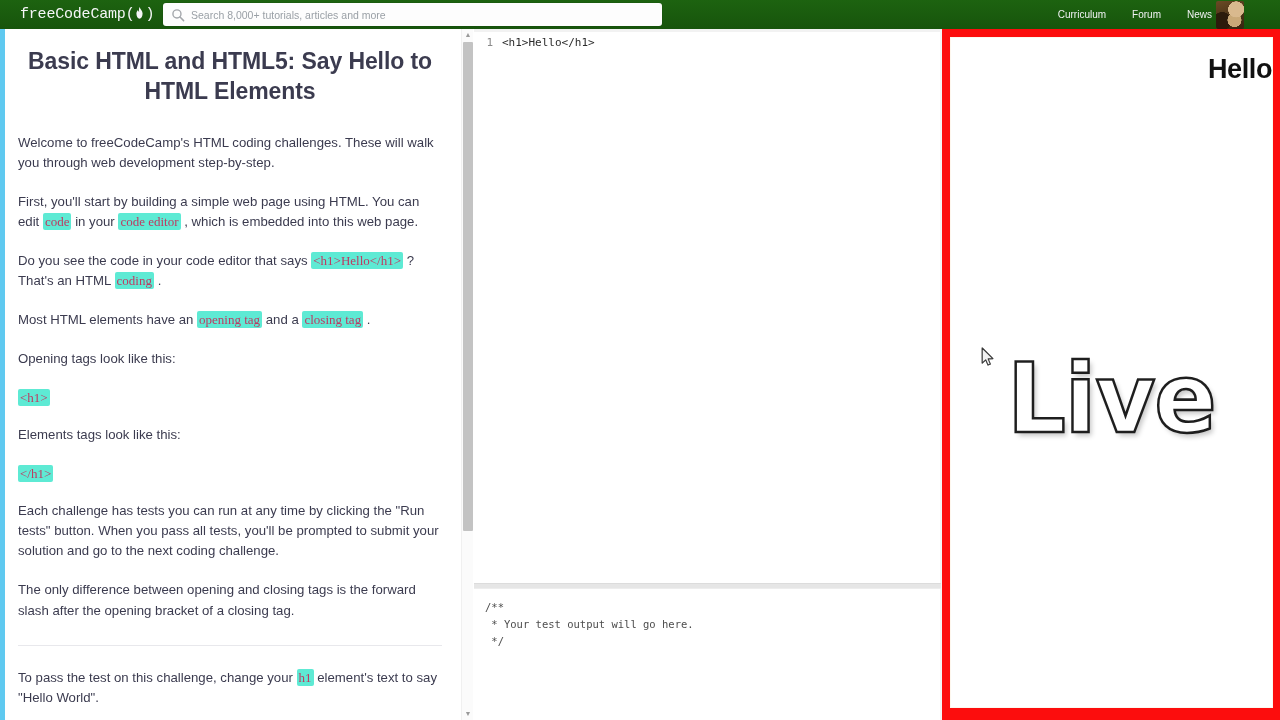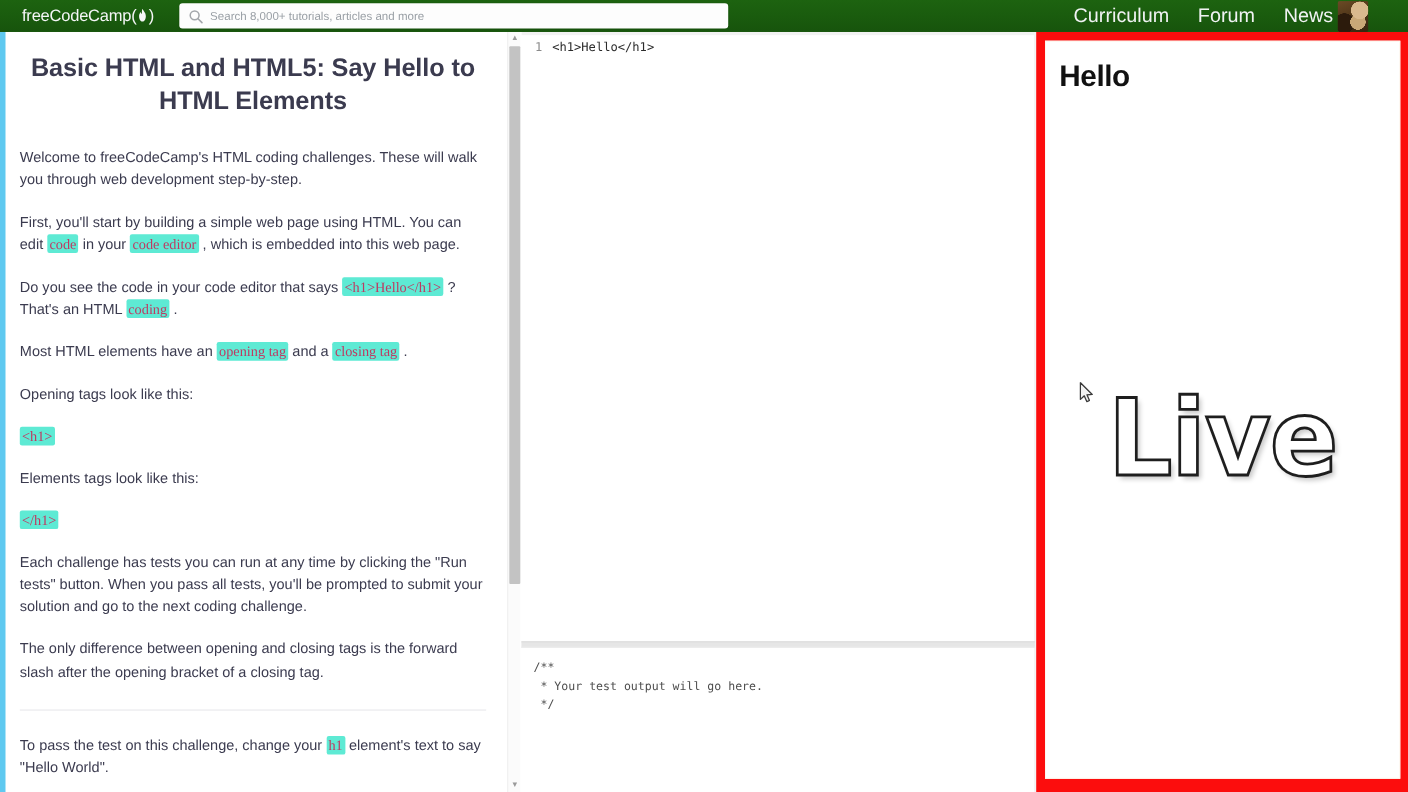--- a/index.html
+++ b/index.html
@@ -24,21 +24,21 @@
     position: absolute; top: 0; left: 0;
     width: 1280px; height: 29px;
     background: #1b5e0f;
     background-image: linear-gradient(#1d6310, #17540c);
     display: flex;
     align-items: center;
     z-index: 40;
   }
   .nav-logo {
     color: #f5f6f7;
-    font-family: Liberation Sans, sans-serif;
+    font-family: Liberation Mono, monospace;
     font-size: 15px;
     letter-spacing: -0.2px;
     margin-left: 20px;
     white-space: nowrap;
     display: flex;
     align-items: baseline;
     justify-content: flex-end;
   }
   .flame {
     display: inline-block;
@@ -78,21 +78,21 @@
   .nav-links {
     position: absolute;
     right: 68px; top: 0;
     height: 29px;
     display: flex;
     align-items: center;
     gap: 26px;
   }
   .nav-link {
     color: #f0f2f3;
-    font-size: 18px;
+    font-size: 10px;
     text-decoration: none;
     white-space: nowrap;
     cursor: pointer;
   }
   .avatar {
     position: absolute;
     right: 36px; top: 1px;
     width: 28px; height: 28px;
     border-radius: 2px;
     overflow: hidden;
@@ -260,20 +260,21 @@
     padding: 8px 7px 12px 8px;
     z-index: 20;
   }
   .preview-inner {
     width: 100%; height: 100%;
     background: #ffffff;
     border: 1px solid #fdf7ee;
     overflow: hidden;
     position: relative;
     padding: 16px 0 0 12px;
+    text-align: right;
   }
   .preview-h1 {
     font-family: "Liberation Sans", sans-serif;
     font-size: 27px;
     font-weight: bold;
     color: #111;
     margin: 0;
     letter-spacing: -0.4px;
   }
 

